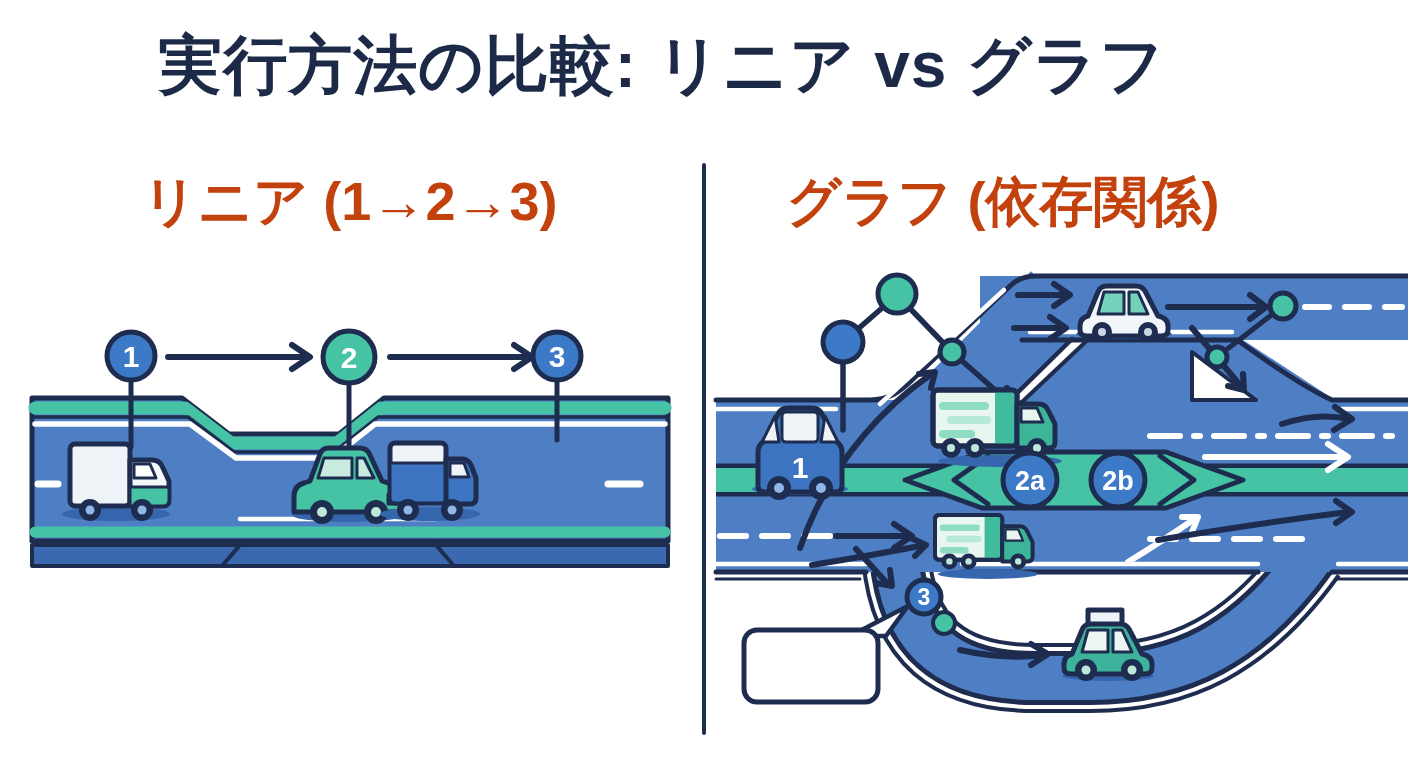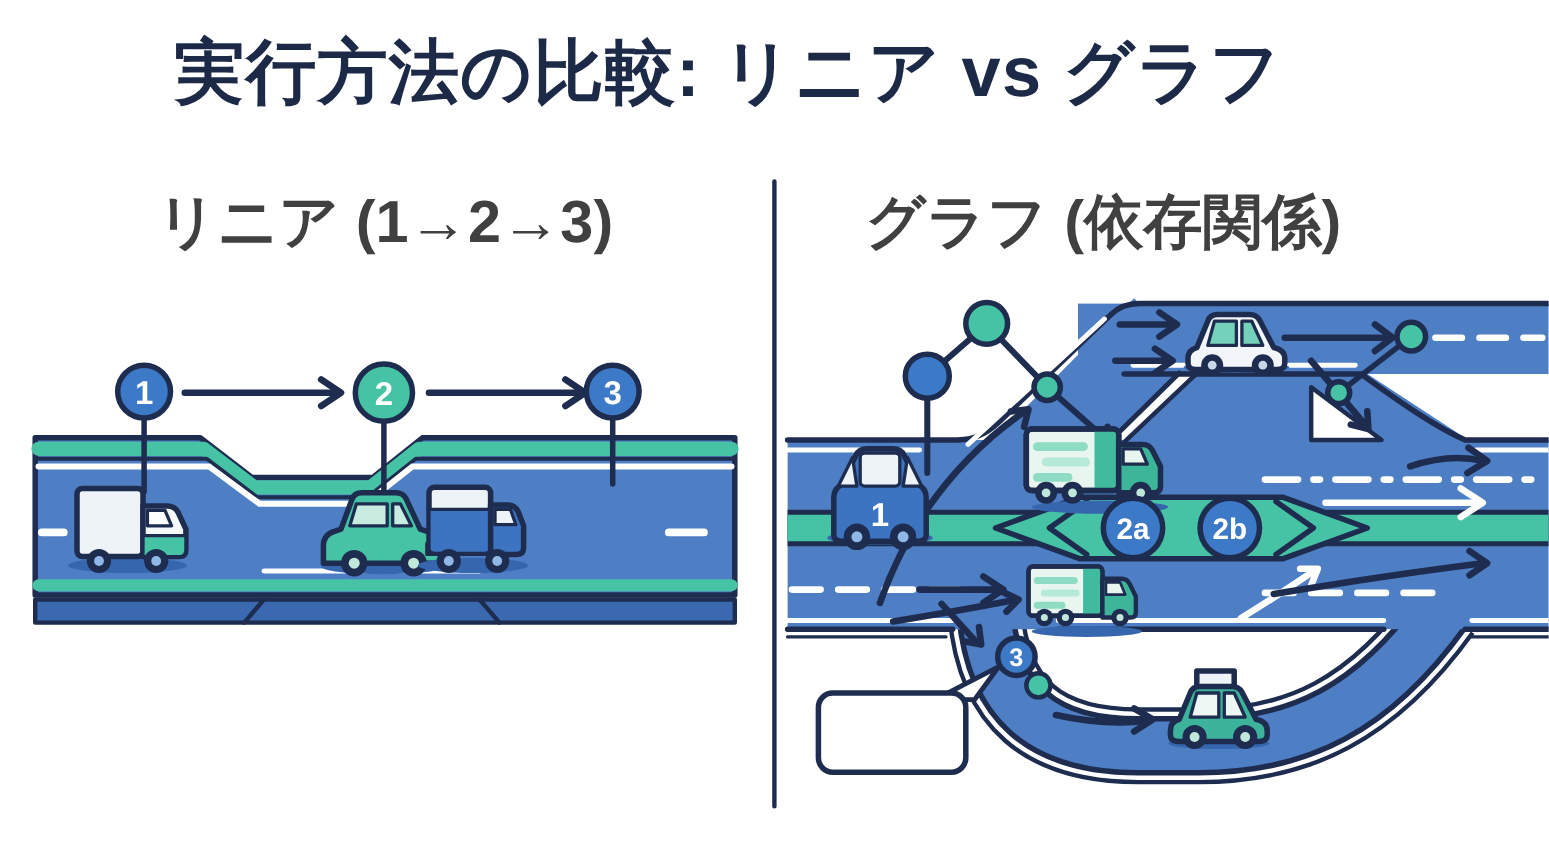--- a/index.html
+++ b/index.html
@@ -1,20 +1,20 @@
 <!DOCTYPE html>
 <html><head>
 <meta charset="utf-8">
 <style>
   html,body{margin:0;padding:0;background:#fff;}
   #stage{position:relative;width:1408px;height:768px;background:#fff;overflow:hidden;
          font-family:"Liberation Sans","DejaVu Sans",sans-serif;}
   .ttl{position:absolute;left:0;top:22px;width:1324px;text-align:center;
        font-size:64px;font-weight:700;color:#1c2947;letter-spacing:1px;}
-  .hd{position:absolute;top:166px;font-size:54px;font-weight:700;color:#404040;text-align:center;}
+  .hd{position:absolute;top:166px;font-size:54px;font-weight:700;color:#c2410c;text-align:center;}
   .hd-l{left:0;width:700px;}
   .hd-r{left:706px;width:594px;}
   .divider{position:absolute;left:702px;top:163px;width:4px;height:572px;background:#1e2c4f;border-radius:2px;}
   svg{position:absolute;left:0;top:0;}
   svg text{font-family:"Liberation Sans","DejaVu Sans",sans-serif;font-weight:700;fill:#fff;text-anchor:middle;}
   .edge{stroke:#1e2c4f;stroke-width:5;fill:none;stroke-linecap:round;stroke-linejoin:round}
   .wht{stroke:#fff;stroke-width:4.5;fill:none;stroke-linecap:round}
   .arr{stroke:#1e2c4f;stroke-width:6;fill:none;stroke-linecap:round;stroke-linejoin:round}
   .arrw{stroke:#fff;stroke-width:6;fill:none;stroke-linecap:round;stroke-linejoin:round}
   .bb{fill:#3c7ac7;stroke:#1e2c4f;stroke-width:5}

